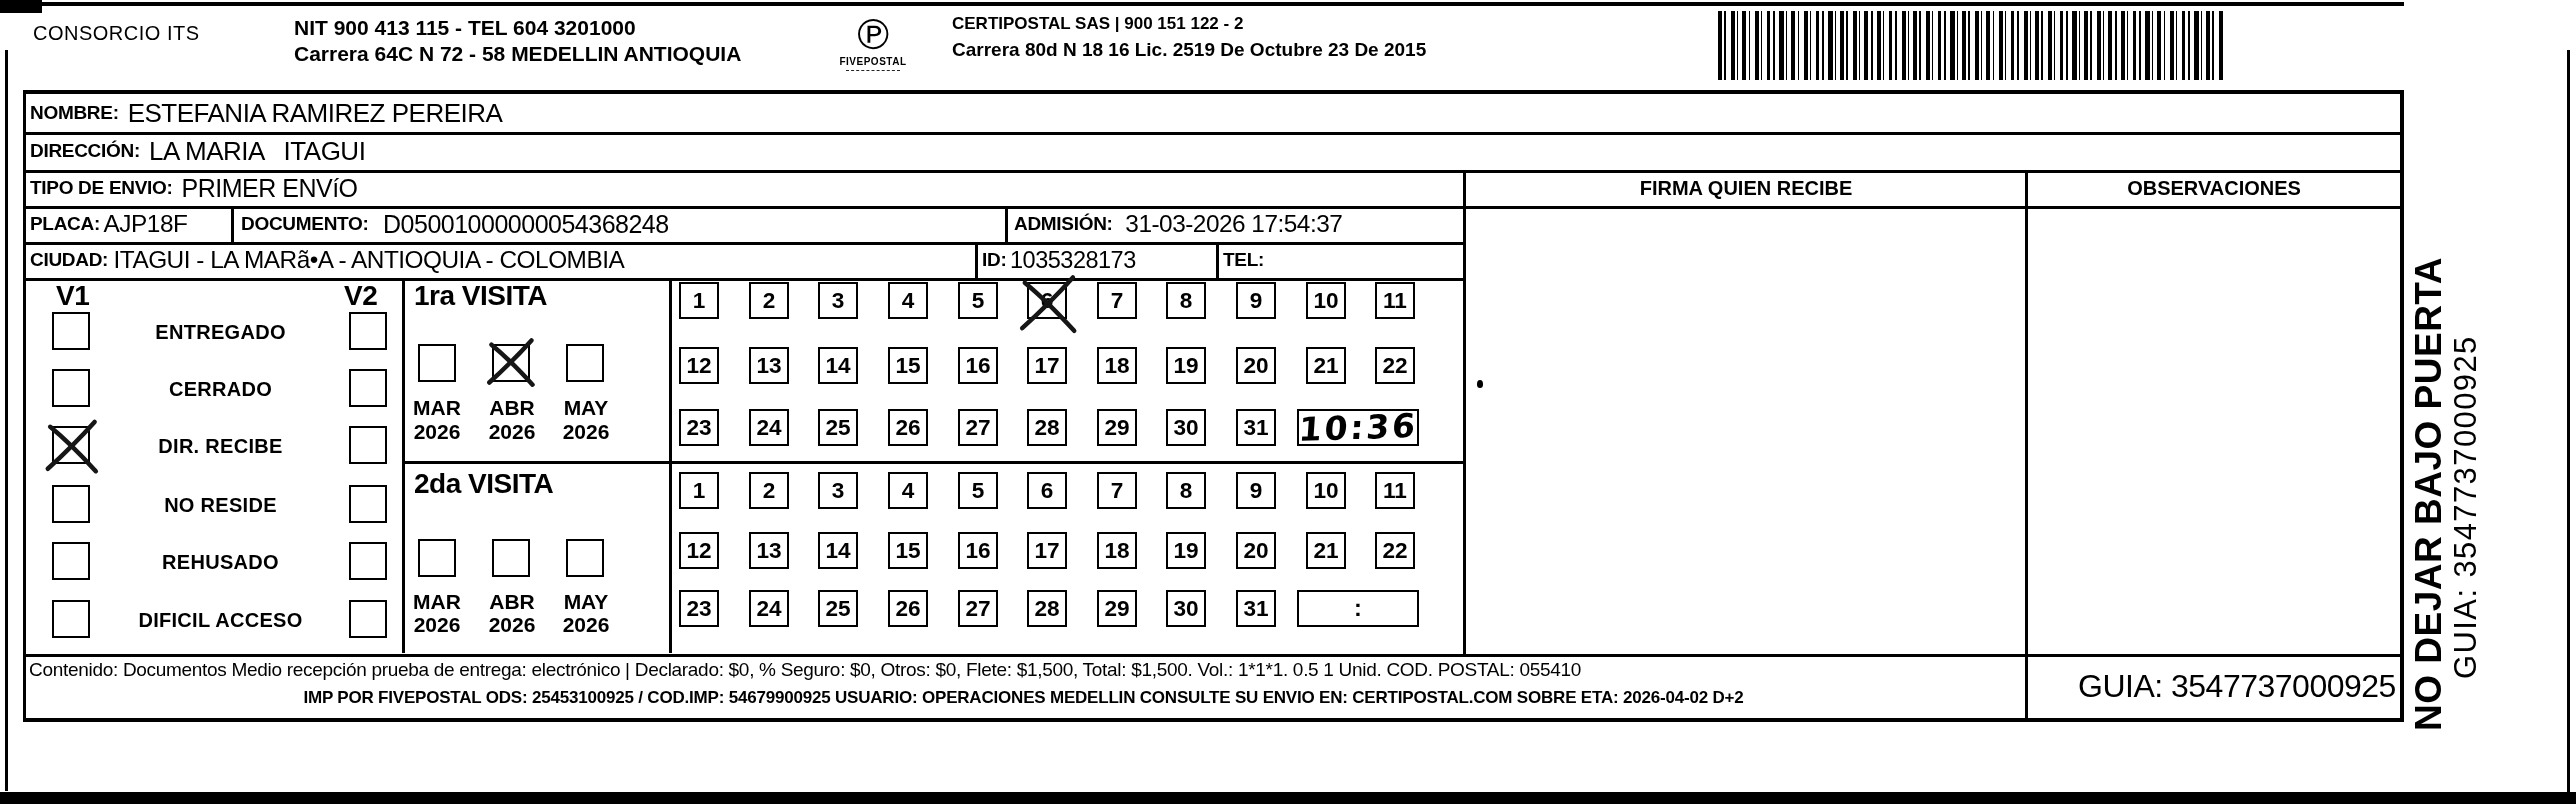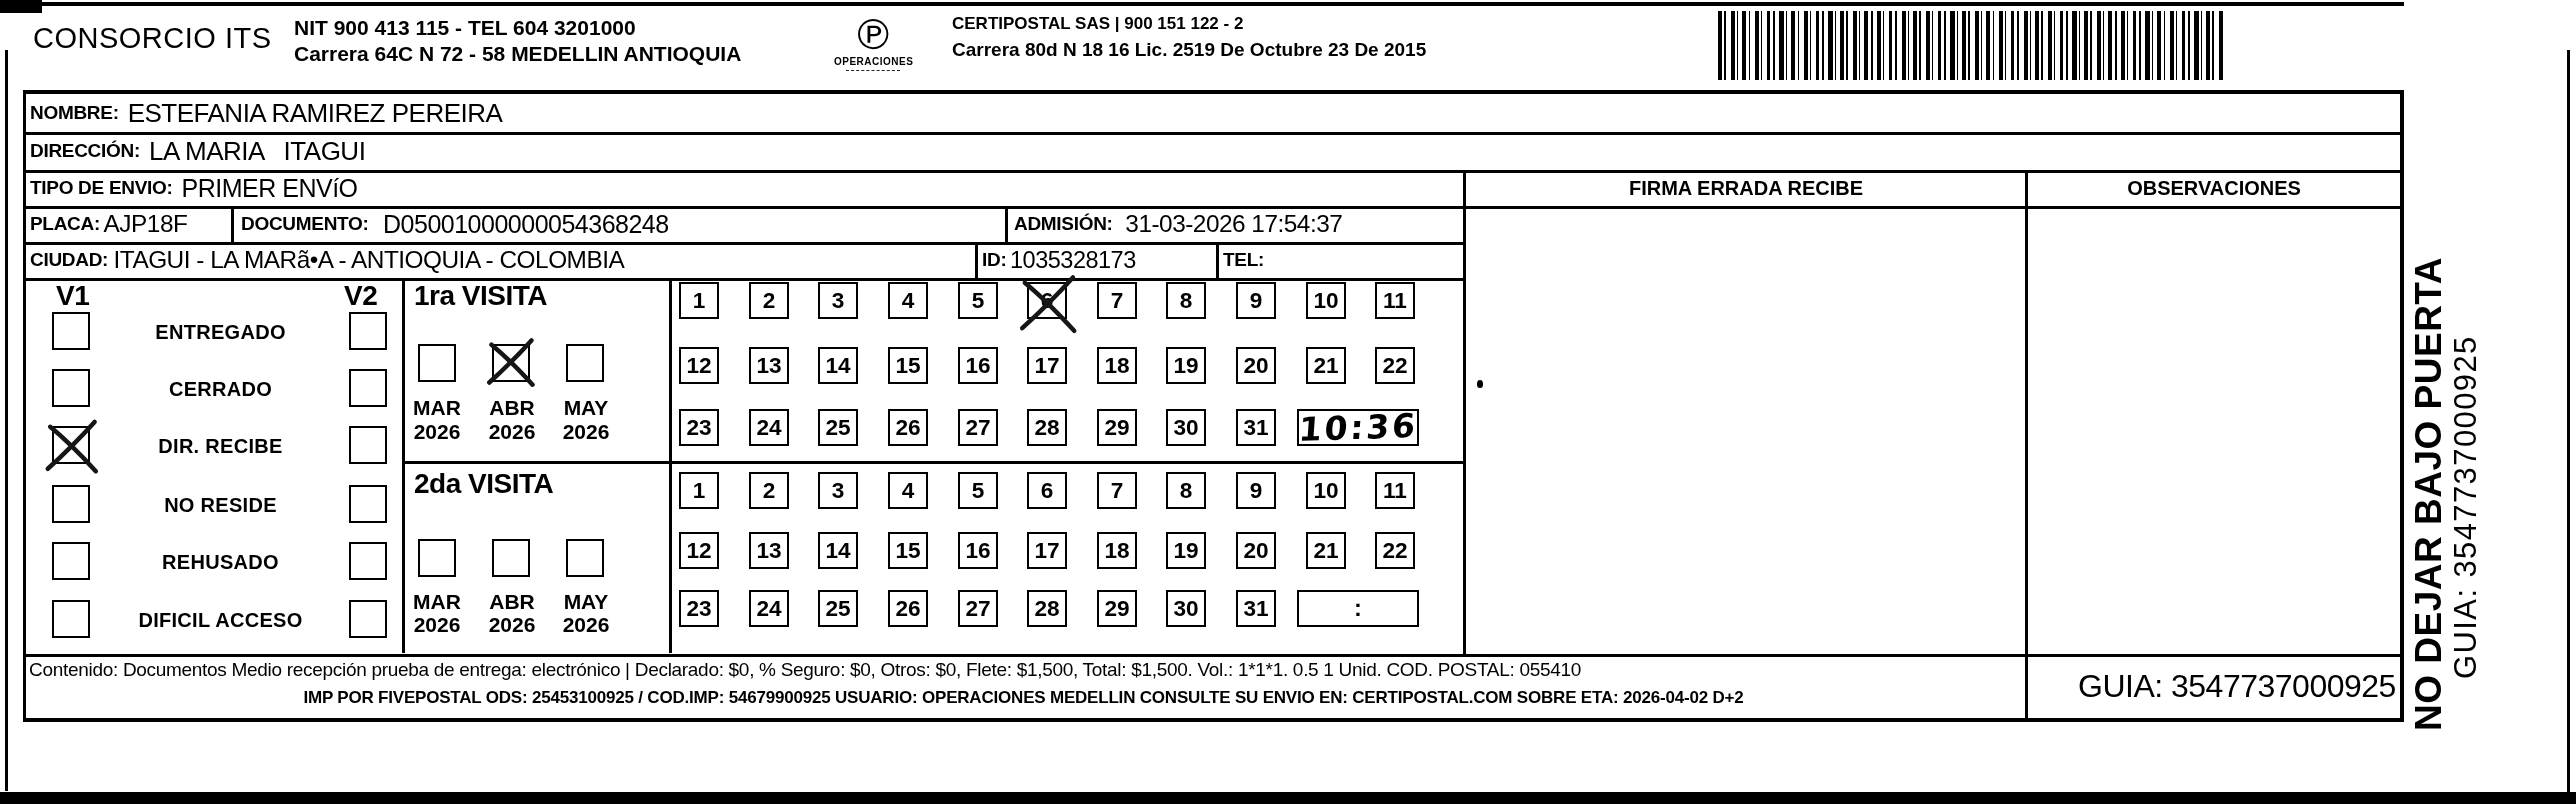--- a/index.html
+++ b/index.html
@@ -14,21 +14,21 @@
   .daybox{position:absolute;width:36px;height:33px;border:2.7px solid #000;display:flex;
           align-items:center;justify-content:center;font-weight:bold;font-size:22.6px;background:#fff;}
   .ctr{display:flex;align-items:center;justify-content:center;}
   .bigttl{position:absolute;font-size:28px;font-weight:bold;letter-spacing:-0.5px;}
   .mlabel{position:absolute;width:72px;text-align:center;font-size:21px;font-weight:bold;}
   .statuslbl{position:absolute;height:40px;display:flex;align-items:center;justify-content:center;
              font-size:20px;font-weight:bold;letter-spacing:0.3px;}
   .handsvg{position:absolute;overflow:visible;}
   .handtime{font-family:"DejaVu Sans",sans-serif;font-size:33px;letter-spacing:2.7px;
             transform:skewX(-6deg) rotate(-2deg);}
-  .company{position:absolute;left:33px;top:22px;font-size:29px;letter-spacing:0.5px;}
+  .company{position:absolute;left:33px;top:22px;font-size:20px;letter-spacing:0.5px;}
   .hdrblock{position:absolute;line-height:1.25;font-weight:bold;}
   .barcode{position:absolute;left:1718px;top:11px;width:505px;height:69px;
            background:repeating-linear-gradient(90deg,#000 0 3.6px,#fff 3.6px 6.3px,#000 6.3px 8.1px,
            #fff 8.1px 12.7px,#000 12.7px 17px,#fff 17px 19px,#000 19px 20px,#fff 20px 24.4px);}
   .logo{position:absolute;left:834px;top:12.7px;width:78px;text-align:center;line-height:1;}
   .logo .glyph{font-size:43px;line-height:1;}
   .logo .lname{font-size:10px;font-weight:bold;letter-spacing:0.5px;margin-top:1.8px;}
   .logo .tag{width:54px;margin:2.7px auto 0;border-top:1.8px dashed #222;height:0;}
   .f1{position:absolute;left:29px;top:659px;font-size:19px;letter-spacing:-0.3px;white-space:nowrap;width:1989px;overflow:hidden;}
   .f2{position:absolute;left:29px;top:688px;font-size:17px;font-weight:bold;letter-spacing:-0.2px;white-space:nowrap;width:1989px;overflow:hidden;text-align:center;}
@@ -53,21 +53,21 @@
   <div class="line" style="left:0;top:792px;width:2576px;height:12.7px;"></div>
   <div class="speck"></div>
 
   <div class="company">CONSORCIO ITS</div>
   <div class="hdrblock" style="left:294px;top:14.5px;font-size:21px;">
     <div>NIT 900 413 115 - TEL 604 3201000</div>
     <div>Carrera 64C N 72 - 58 MEDELLIN ANTIOQUIA</div>
   </div>
   <div class="logo">
     <div class="glyph">℗</div>
-    <div class="lname">OPERACIONES</div>
+    <div class="lname">FIVEPOSTAL</div>
     <div class="tag"></div>
   </div>
   <div class="hdrblock" style="left:952px;top:12.7px;">
     <div style="font-size:17px;">CERTIPOSTAL SAS | 900 151 122 - 2</div>
     <div style="font-size:19px;margin-top:3.6px;">Carrera 80d N 18 16  Lic. 2519 De Octubre 23 De 2015</div>
   </div>
   <div class="barcode"></div>
 
   <div id="gridlines">
       <div class="line" style="left:22.6px;top:90px;width:2381px;height:3.6px;"></div>
@@ -121,21 +121,21 @@
   </div>
   <div class="row" style="left:982px;top:242px;height:36px;">
     <span class="lbl">ID:</span>
     <span class="val" style="font-size:23.5px;margin-left:3.6px;text-align:right;">1035328173</span>
   </div>
   <div class="row" style="left:1223px;top:242px;height:36px;">
     <span class="lbl">TEL:</span>
     <span class="val" style="font-size:23.5px;"></span>
   </div>
 
-  <div class="hdrcell" style="left:1466px;top:170px;width:560px;">FIRMA ERRADA RECIBE</div>
+  <div class="hdrcell" style="left:1466px;top:170px;width:560px;">FIRMA QUIEN RECIBE</div>
   <div class="hdrcell" style="left:2028px;top:170px;width:372px;">OBSERVACIONES</div>
   <div class="abs" style="left:1466px;top:209px;width:560px;height:445px;"></div>
   <div class="abs" style="left:2028px;top:209px;width:372px;height:445px;"></div>
 
   <div class="bigttl" style="left:56px;top:280px;">V1</div>
   <div class="bigttl" style="left:344px;top:280px;">V2</div>
   <div id="status-rows">
       <div class="cb" style="left:52px;top:312px;"></div>
       <div class="statuslbl" style="left:95px;top:312px;width:251px;">ENTREGADO</div>
       <div class="cb" style="left:349px;top:312px;"></div>

